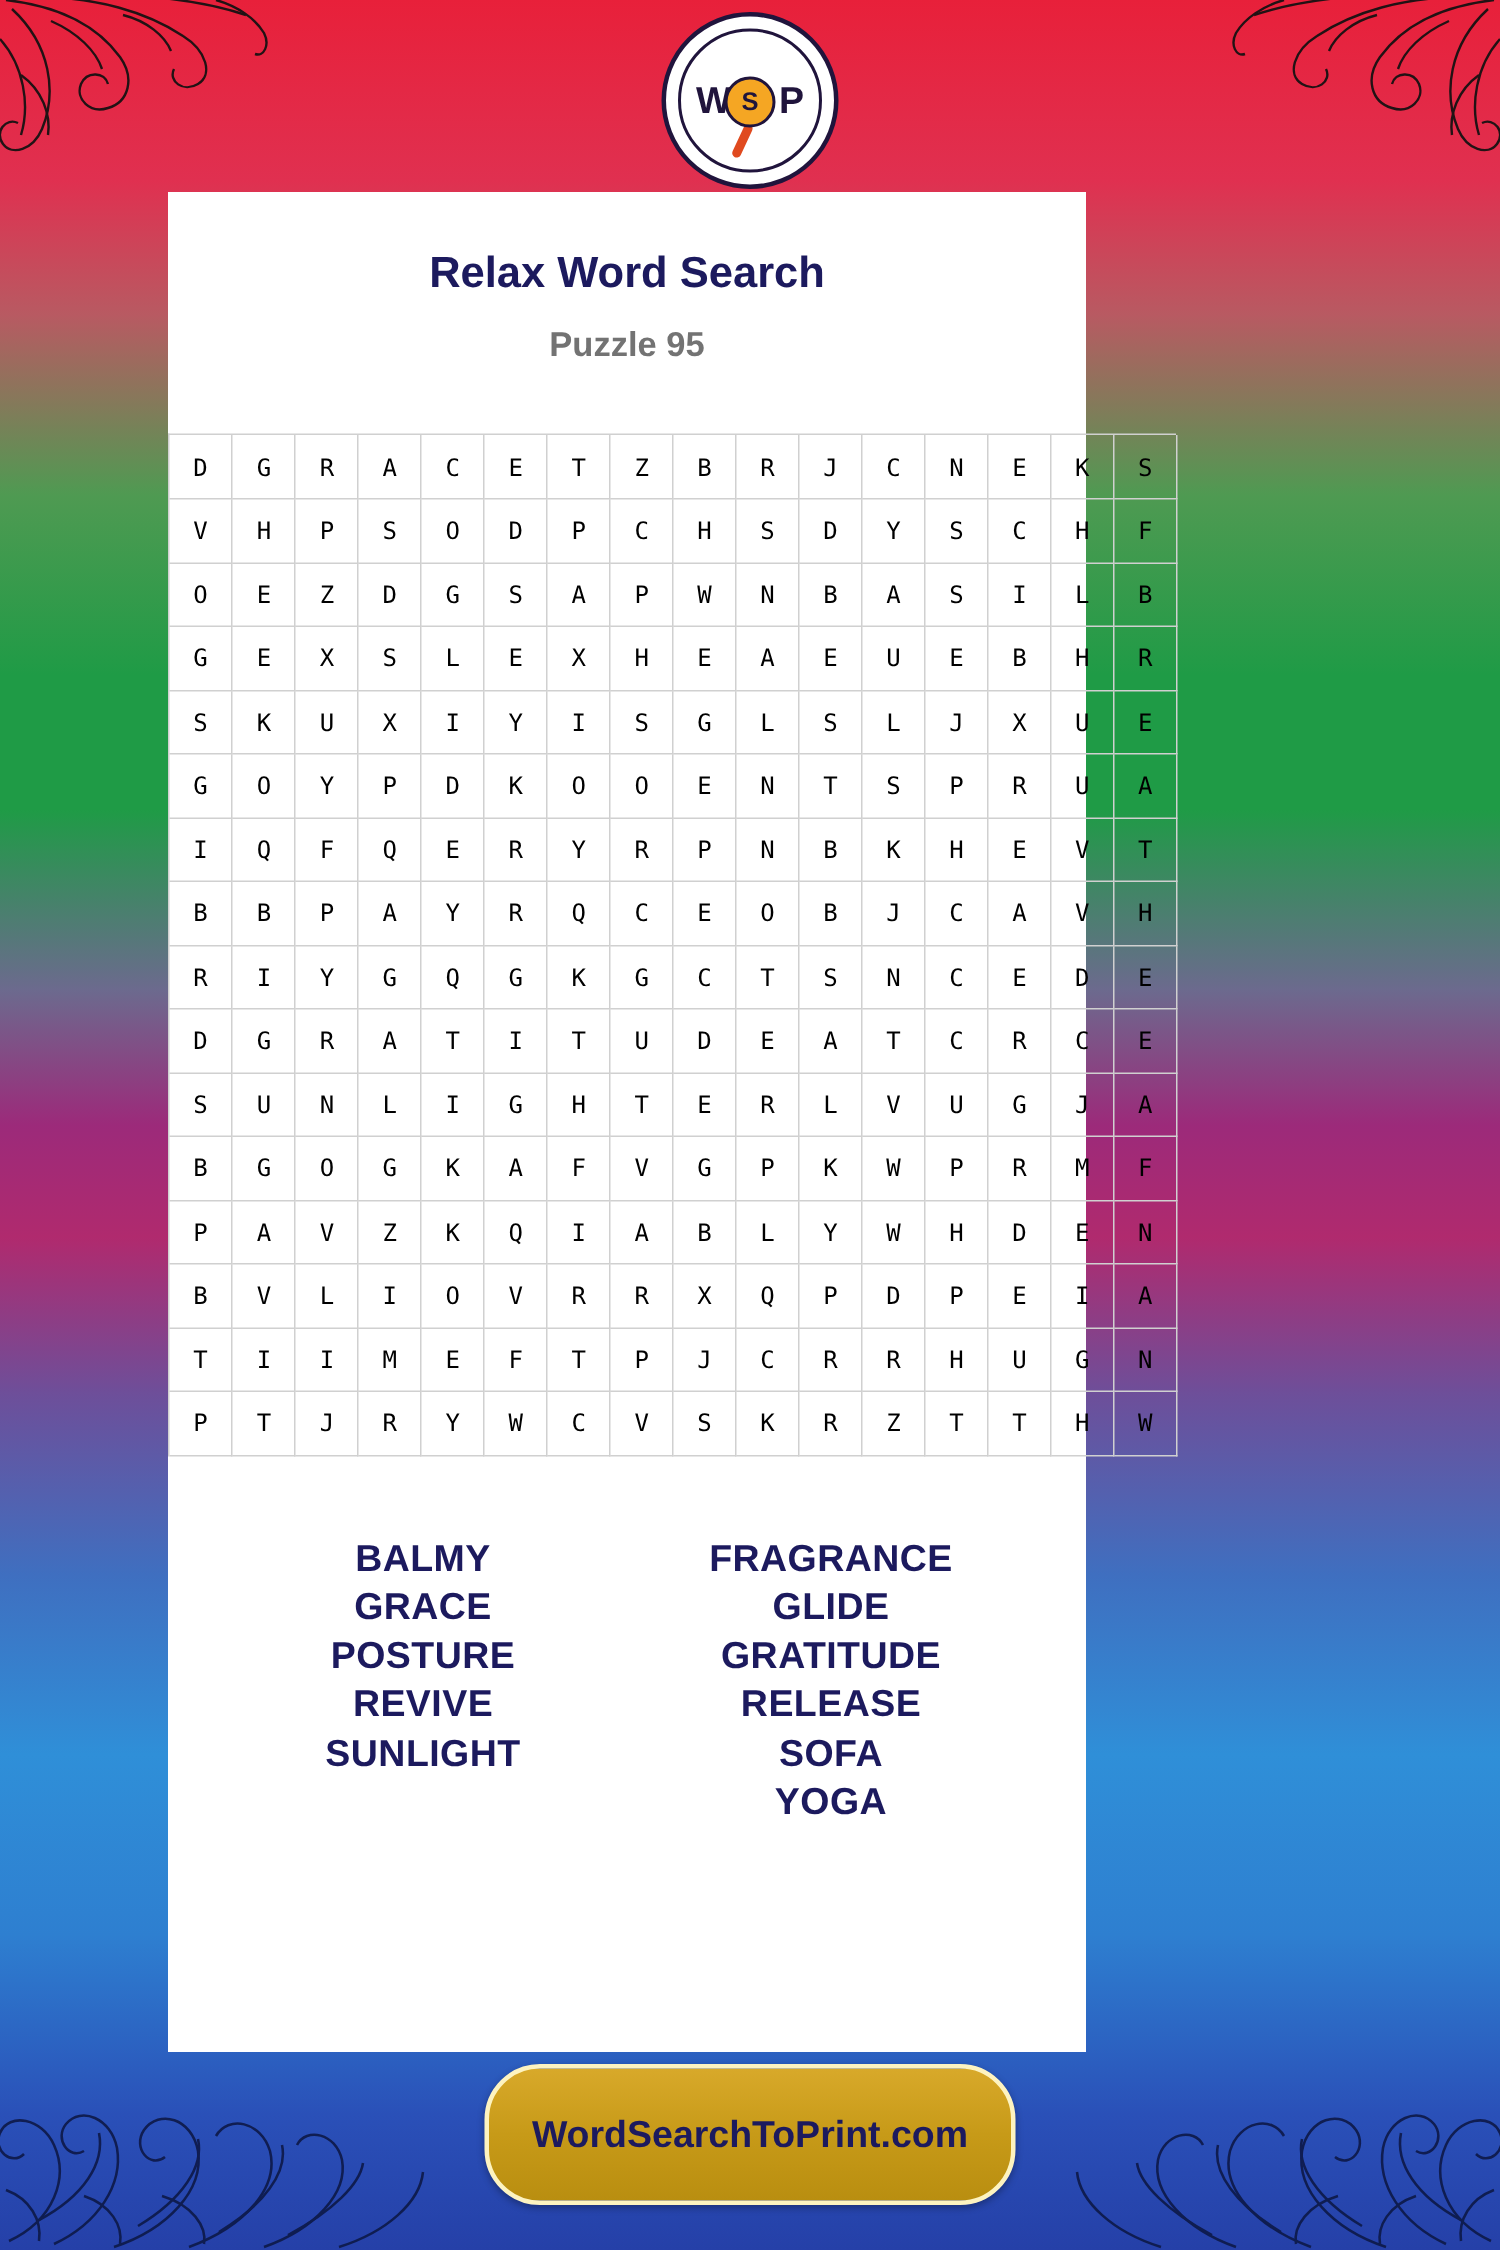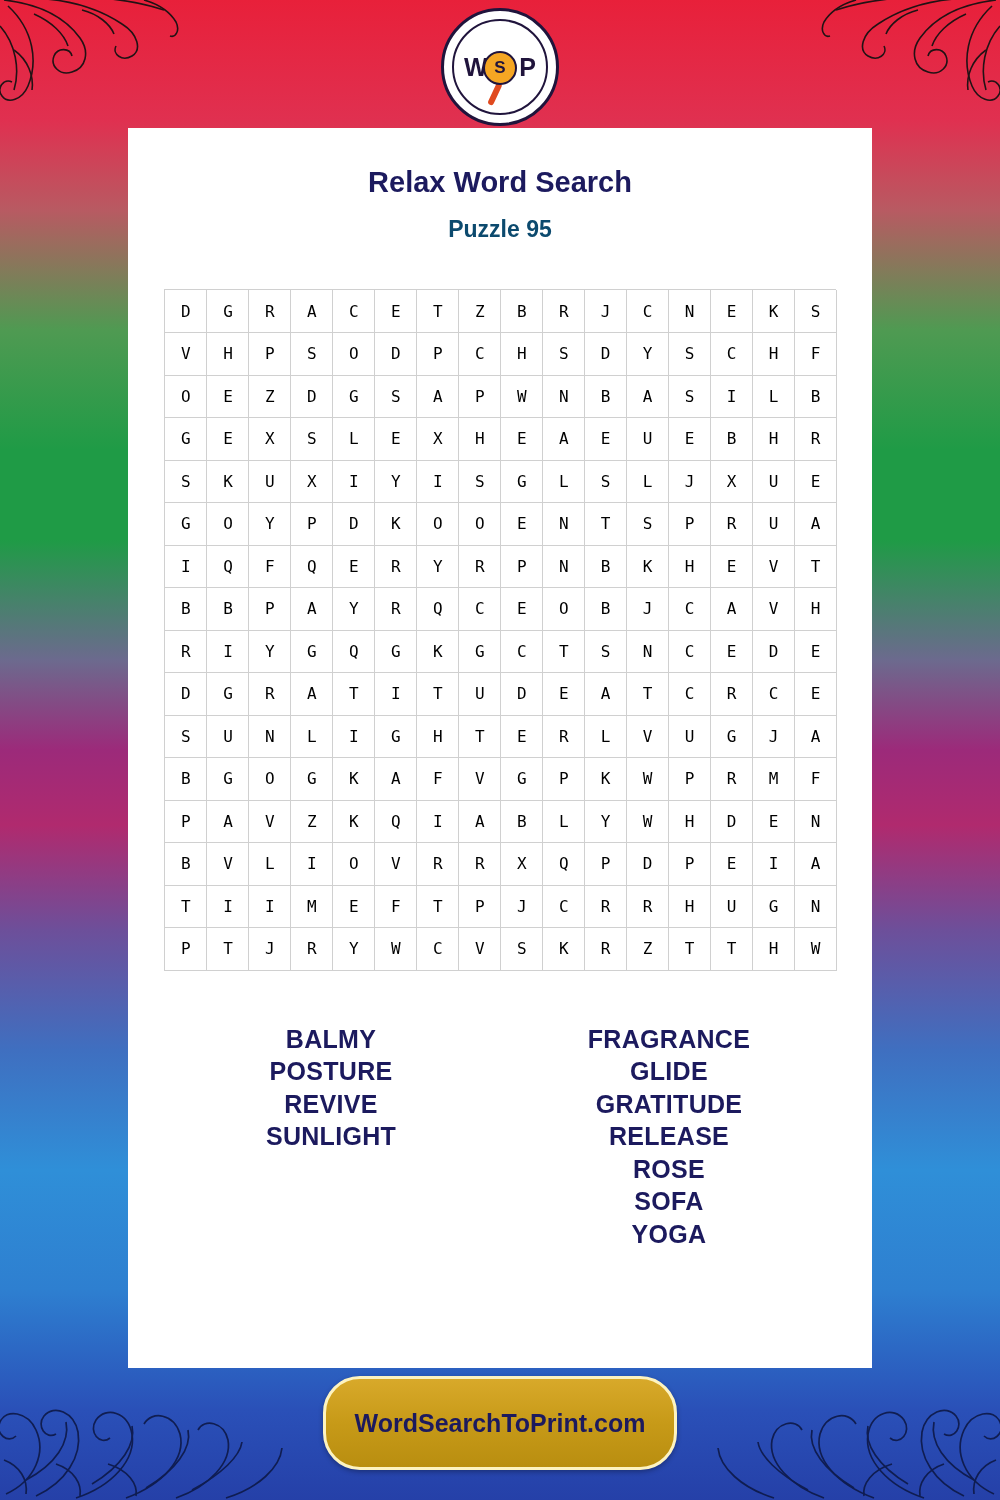--- a/index.html
+++ b/index.html
@@ -86,36 +86,36 @@
     width: 6px; height: 24px;
     background: #e04a1f;
     border-radius: 3px;
     transform: translateX(-50%) rotate(25deg);
     transform-origin: top center;
   }
 
   
   .sheet {
     position: absolute;
-    left: 128px; top: 128px;
-    width: 744px; height: 1240px;
+    left: 112px; top: 128px;
+    width: 612px; height: 1240px;
     background: #ffffff;
     z-index: 4;
   }
 
   .title {
     text-align: center;
     color: #1c1a5e;
     font-size: 29px;
     font-weight: bold;
     margin-top: 38px;
   }
   .subtitle {
     text-align: center;
-    color: #0c4a6e;
+    color: #737373;
     font-size: 23px;
     font-weight: bold;
     margin-top: 17px;
   }
 
   
   .grid-wrap {
     margin: 46px auto 0;
     width: 672px;
     border-left: 1px solid #d0d0d0;
@@ -551,30 +551,30 @@
             <td>H</td>
             <td>W</td>
           </tr>
         </tbody>
     </table>
   </div>
 
   <div class="words">
     <div class="words-col">
         <div class="word">BALMY</div>
+        <div class="word">GRACE</div>
         <div class="word">POSTURE</div>
         <div class="word">REVIVE</div>
         <div class="word">SUNLIGHT</div>
       </div>
     <div class="words-col">
         <div class="word">FRAGRANCE</div>
         <div class="word">GLIDE</div>
         <div class="word">GRATITUDE</div>
         <div class="word">RELEASE</div>
-        <div class="word">ROSE</div>
         <div class="word">SOFA</div>
         <div class="word">YOGA</div>
       </div>
   </div>
 </div>
 
 <div class="footer-pill">
   <span>WordSearchToPrint.com</span>
 </div>
 

